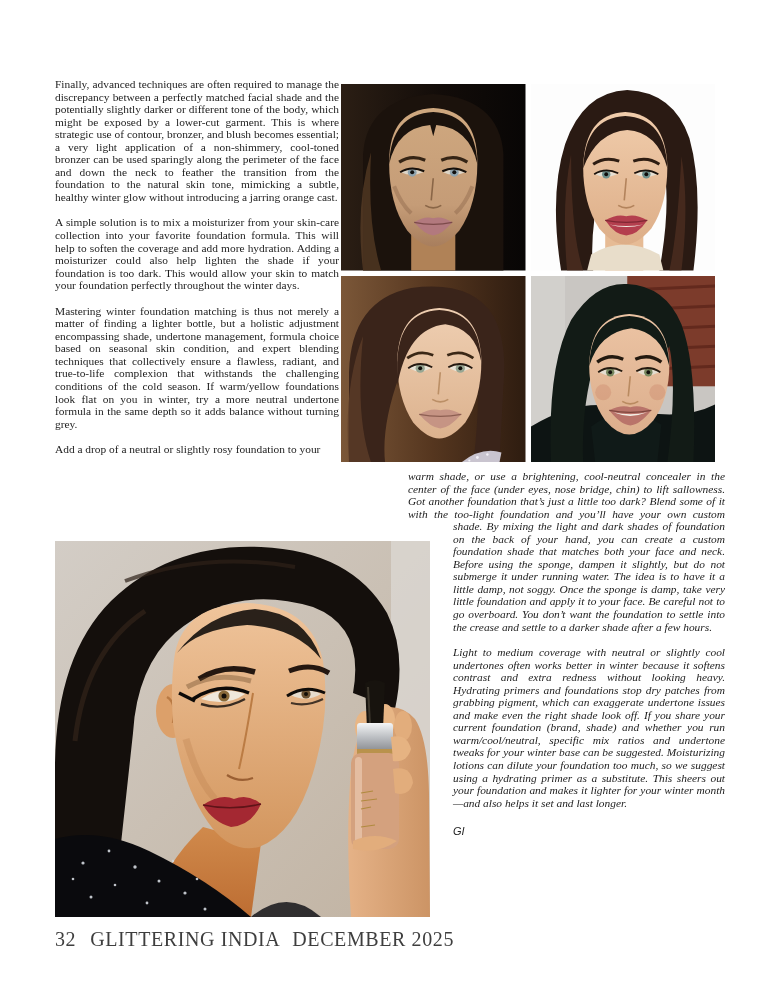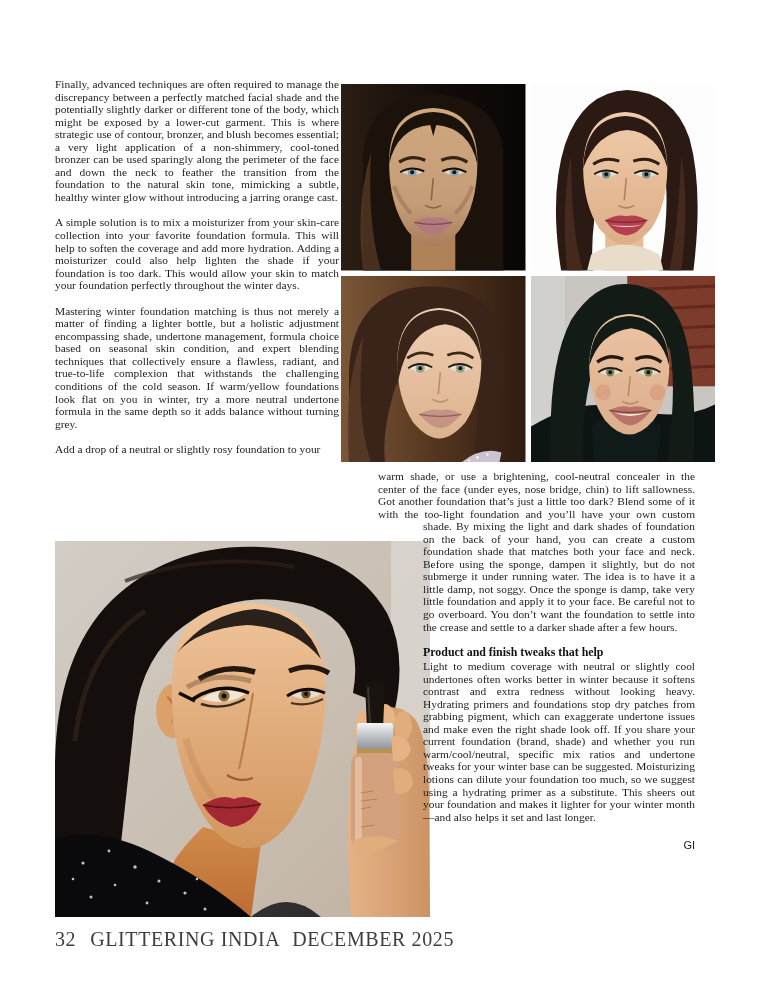--- a/index.html
+++ b/index.html
@@ -1,26 +1,26 @@
 <!DOCTYPE html>
 <html><head>
 <meta charset="utf-8">
 <style>
   html,body{margin:0;padding:0;background:#ffffff;}
   .page{position:relative;width:770px;height:990px;background:#ffffff;overflow:hidden;
         font-family:"Liberation Serif","DejaVu Serif",serif;color:#1c1c1c;}
   .textcol p{margin:0 0 13px 0;font-size:11.4px;line-height:12.55px;text-align:justify;}
   .textcol p:last-child{margin-bottom:16px;}
   .left-col{position:absolute;left:55px;top:78px;width:284px;}
-  .right-col{position:absolute;left:378px;top:470px;width:317px;}
+  .right-col{position:absolute;left:408px;top:470px;width:317px;font-style:italic;}
   .right-col h3{font-size:11.9px;line-height:13px;margin:12px 0 1px 0;font-weight:bold;color:#111;}
   .spacer-a{float:left;width:0;height:56px;}
   .spacer-b{float:left;clear:left;width:45px;height:391px;}
   .signoff{font-family:"Liberation Sans","DejaVu Sans",sans-serif;font-size:11px;color:#222;
-           text-align:right;margin-top:16px;}
+           text-align:left;margin-top:16px;}
   .photo-grid{position:absolute;left:341px;top:84px;width:374px;height:378px;margin:0;
               display:grid;grid-template-columns:1fr 1fr;grid-template-rows:1fr 1fr;gap:5px;background:#fff;}
   .photo-grid .cell{margin:0;overflow:hidden;}
   .photo-grid svg{display:block;width:100%;height:100%;}
   .feature-photo{position:absolute;left:55px;top:541px;width:375px;height:376px;margin:0;overflow:hidden;}
   .feature-photo svg{display:block;width:100%;height:100%;}
   .footer{position:absolute;left:55px;top:928px;font-size:20px;letter-spacing:0.6px;color:#3e3e3e;}
   .footer .num{margin-right:14px;}
   .footer .mag{margin-right:12px;}
 </style>
@@ -293,21 +293,20 @@
       <path d="M336,196 Q352,192 356,208 Q352,222 338,220 Z" fill="#e6b382"></path>
       <path d="M338,228 Q356,224 358,242 Q354,256 340,252 Z" fill="#e2ad7c"></path>
       <path d="M298,300 Q320,290 342,300 Q322,314 298,308 Z" fill="#e2ad7c"></path>
     </svg>
   </figure>
 
   <section class="textcol right-col">
     <div class="spacer-a"></div>
     <div class="spacer-b"></div>
     <p>warm shade, or use a brightening, cool-neutral concealer in the center of the face (under eyes, nose bridge, chin) to lift sallowness. Got another foundation that’s just a little too dark? Blend some of it with the too-light foundation and you’ll have your own custom shade. By mixing the light and dark shades of foundation on the back of your hand, you can create a custom foundation shade that matches both your face and neck. Before using the sponge, dampen it slightly, but do not submerge it under running water. The idea is to have it a little damp, not soggy. Once the sponge is damp, take very little foundation and apply it to your face. Be careful not to go overboard. You don’t want the foundation to settle into the crease and settle to a darker shade after a few hours.</p>
-    <h3>Product and finish tweaks that help</h3>
     <p>Light to medium coverage with neutral or slightly cool undertones often works better in winter because it softens contrast and extra redness without looking heavy. Hydrating primers and foundations stop dry patches from grabbing pigment, which can exaggerate undertone issues and make even the right shade look off. If you share your current foundation (brand, shade) and whether you run warm/cool/neutral, specific mix ratios and undertone tweaks for your winter base can be suggested. Moisturizing lotions can dilute your foundation too much, so we suggest using a hydrating primer as a substitute. This sheers out your foundation and makes it lighter for your winter month—and also helps it set and last longer.</p>
     <div class="signoff">GI</div>
   </section>
 
   <footer class="footer">
     <span class="num">32</span><span class="mag">GLITTERING INDIA</span><span>DECEMBER 2025</span>
   </footer>
 
 </div>
 

